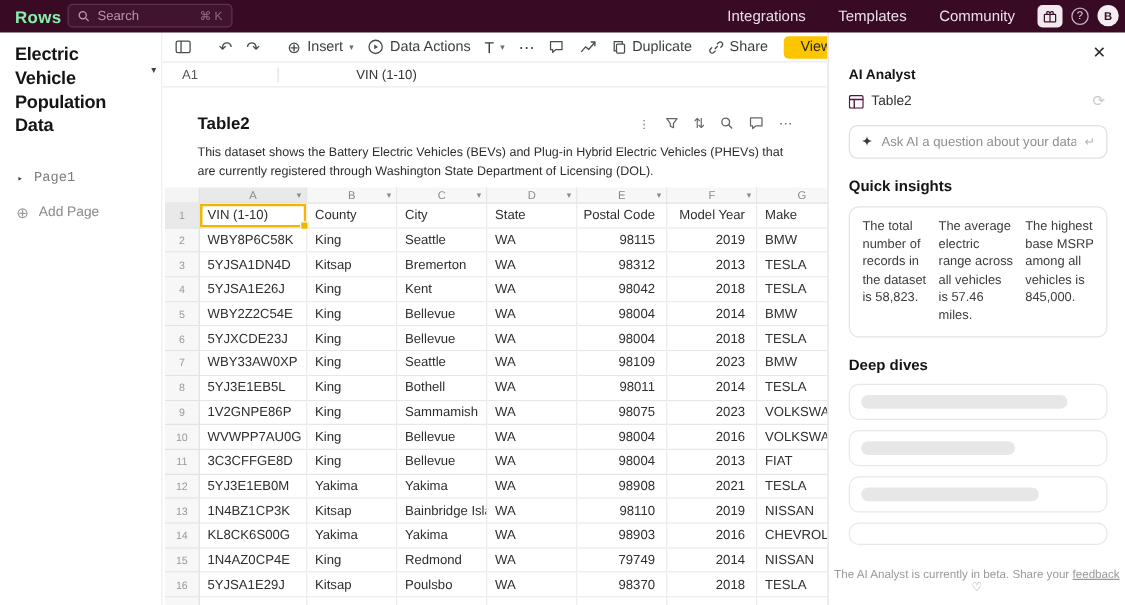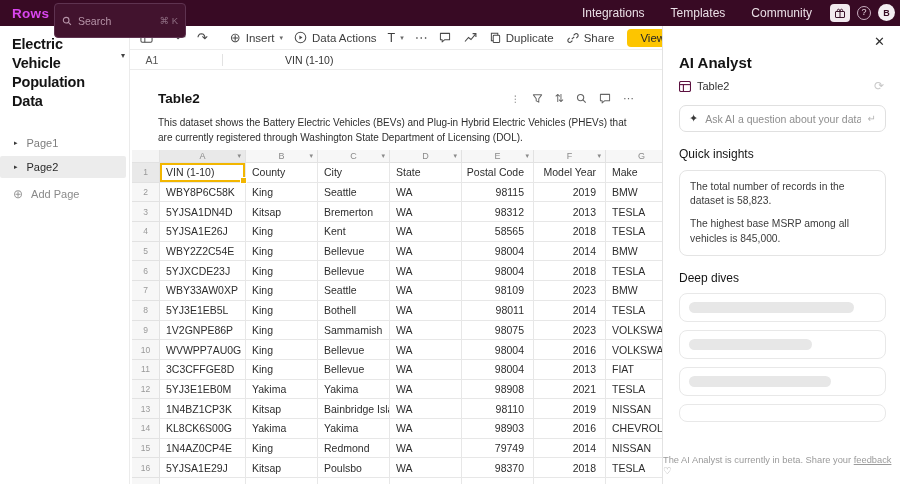--- a/index.html
+++ b/index.html
@@ -2,39 +2,39 @@
 <html><head>
 <meta charset="utf-8">
 <style>
   * { box-sizing: border-box; margin: 0; padding: 0; }
   html,body { width: 900px; height: 484px; overflow: hidden; }
   body { font-family: "Liberation Sans", sans-serif; background: #fff; position: relative; }
   svg { display:block; }
 
   
   .topbar { position:absolute; top:0; left:0; width:900px; height:26px; background:#380a24; display:flex; align-items:center; z-index:30; }
-  .logo { color:#d946ef; font-weight:bold; font-size:13.5px; margin-left:12px; letter-spacing:.3px; }
-  .tb-search { position:absolute; left:54px; top:3px; width:132px; height:35px; border:1px solid #5e3350; background:#42132e; border-radius:4px; display:flex; align-items:center; padding:0 7px; gap:6px; }
+  .logo { color:#86efac; font-weight:bold; font-size:13.5px; margin-left:12px; letter-spacing:.3px; }
+  .tb-search { position:absolute; left:54px; top:3px; width:132px; height:19px; border:1px solid #5e3350; background:#42132e; border-radius:4px; display:flex; align-items:center; padding:0 7px; gap:6px; }
   .tb-search input { flex:1; min-width:0; background:transparent; border:none; outline:none; color:#d9c4d0; font-size:10.5px; font-family:inherit; }
   .tb-search input::placeholder { color:#b795a9; }
   .tb-shortcut { color:#8e6d82; font-size:9.5px; white-space:nowrap; }
   .tb-nav { position:absolute; right:88px; display:flex; gap:26px; }
   .tb-nav span { color:#eadfe6; font-size:12px; cursor:pointer; }
   .gift-btn { position:absolute; right:50px; top:4px; width:20px; height:18px; background:#f2e9ee; border-radius:4px; display:flex; align-items:center; justify-content:center; }
   .help-btn { position:absolute; right:29px; top:6px; width:14px; height:14px; border:1.2px solid #c9afc0; border-radius:50%; color:#e7d7e0; font-size:9px; line-height:11.5px; text-align:center; }
   .avatar { position:absolute; right:5px; top:4px; width:17px; height:17px; border-radius:50%; background:#f4eef2; color:#380a24; font-size:9px; font-weight:bold; display:flex; align-items:center; justify-content:center; }
 
   
   .sidebar { position:absolute; top:26px; left:0; width:130px; bottom:0; background:#fff; border-right:1px solid #ebebeb; }
   .crumb { margin:16px 12px 0 12px; font-size:9px; color:#8f8f8f; line-height:1.55; }
   .sb-title-row { margin:9px 6px 0 12px; position:relative; }
   .sb-title { font-size:14.5px; font-weight:bold; color:#141414; line-height:1.3; letter-spacing:-.2px; width:100px; }
   .sb-title-caret { position:absolute; right:-2px; top:16px; font-size:8px; color:#444; cursor:pointer; }
   .pages { margin-top:22px; }
-  .page-item { height:22px; display:flex; align-items:center; gap:9px; padding-left:14px; font-size:11px; color:#7d7d7d; margin:2px 3px 2px 0; border-radius:2px; cursor:pointer; }
+  .page-item { height:22px; display:flex; align-items:center; gap:9px; padding-left:14px; font-size:11px; color:#7d7d7d; margin:2px 3px 2px 0; border-radius:2px; cursor:pointer;font-family:Liberation Mono, monospace; }
   .page-item .pcaret { font-size:7px; color:#3a3a3a; }
   .page-item.active { background:#ececec; color:#2b2b2b; }
   .add-page { display:flex; align-items:center; gap:8px; padding-left:13px; font-size:11px; color:#8a8a8a; margin-top:9px; cursor:pointer; }
   .add-page .plus { font-size:12px; color:#9a9a9a; }
 
   
   .main { position:absolute; left:130px; top:26px; width:532px; bottom:0; background:#fff; overflow:hidden; }
   .toolbar { height:24px; border-bottom:1px solid #ececec; display:flex; align-items:center; padding:0 10px; gap:11px; font-size:11.5px; color:#3d3d3d; white-space:nowrap; }
   .toolbar .sep { width:1px; height:13px; background:#e2e2e2; }
   .tb-btn { display:flex; align-items:center; gap:5px; cursor:pointer; }
@@ -66,35 +66,35 @@
   .rn { background:#f7f7f7; border-right:1px solid #e2e2e2; border-bottom:1px solid #e2e2e2; color:#999; font-size:8.5px; display:flex; align-items:center; justify-content:center; cursor:pointer; }
   .rn.selrow { background:#e9e9e9; }
   .cell { border-right:1px solid #e7e7e7; border-bottom:1px solid #e7e7e7; font-size:10.5px; color:#2e2e2e; display:flex; align-items:center; padding:0 6px; white-space:nowrap; overflow:hidden; background:#fff; cursor:cell; }
   .cell.num { justify-content:flex-end; padding-right:9px; }
   .cell.active { box-shadow:inset 0 0 0 2px #f2b600; position:relative; overflow:visible; z-index:2; }
   .cell.active::after { content:""; position:absolute; right:-2px; bottom:-2px; width:5px; height:5px; background:#f2b600; border:1px solid #fff; }
 
   
   .ai-panel { position:absolute; left:662px; top:26px; width:238px; bottom:0; background:#fff; border-left:1px solid #e2e2e2; }
   .ai-close { position:absolute; top:8px; right:15px; font-size:13px; color:#2e2e2e; cursor:pointer; }
-  .ai-title { margin:28px 16px 0 16px; font-size:15px; font-weight:bold; color:#141414; }
+  .ai-title { margin:28px 16px 0 16px; font-size:11px; font-weight:bold; color:#141414; }
   .ai-source { margin:9px 16px 0 16px; display:flex; align-items:center; gap:6px; font-size:11px; color:#333; position:relative; }
   .ai-refresh { position:absolute; right:0; top:-1px; color:#c9c9c9; font-size:12px; cursor:pointer; }
   .ai-input { margin:13px 14px 0 16px; height:27px; border:1px solid #e0e0e0; border-radius:7px; display:flex; align-items:center; padding:0 9px; gap:7px; }
   .sparkle { font-size:11px; color:#3a3a3a; }
   .ai-input input { flex:1; min-width:0; border:none; outline:none; font-size:10.5px; color:#555; font-family:inherit; }
   .ai-input input::placeholder { color:#8e8e8e; }
   .enter-key { color:#b5b5b5; font-size:10px; }
-  .qi-title, .dd-title { margin:15px 16px 0 16px; font-size:12px; font-weight:normal; color:#141414; }
-  .qi-card { margin:9px 14px 0 16px; border:1px solid #e4e4e4; border-radius:8px; padding:9px 10px; display:flex; flex-direction:column; gap:9px; }
+  .qi-title, .dd-title { margin:15px 16px 0 16px; font-size:12px; font-weight:bold; color:#141414; }
+  .qi-card { margin:9px 14px 0 16px; border:1px solid #e4e4e4; border-radius:8px; padding:9px 10px; display:flex; gap:9px; }
   .qi-item { font-size:10.3px; color:#3c3c3c; line-height:1.38; }
   .dd-list { margin-top:1px; }
   .dd-card { margin:8px 14px 0 16px; border:1px solid #e8e8e8; border-radius:8px; padding:8px 9px; cursor:pointer; }
   .skeleton { display:block; height:11px; border-radius:6px; background:#e7e7e7; }
-  .ai-footer { position:absolute; bottom:8px; left:0; right:0; text-align:left; font-size:9.3px; color:#9a9a9a; }
+  .ai-footer { position:absolute; bottom:8px; left:0; right:0; text-align:center; font-size:9.3px; color:#9a9a9a; }
   .ai-footer a { color:#9a9a9a; text-decoration:underline; cursor:pointer; }
   .heart { font-size:9.5px; color:#9a9a9a; }
 </style>
 </head>
 <body>
 
 <div class="topbar">
   <div class="logo">Rows</div>
   <div class="tb-search">
     <svg width="10" height="10" viewBox="0 0 12 12">
@@ -126,24 +126,20 @@
     <div class="sb-title">Electric Vehicle Population Data</div>
     <span class="sb-title-caret">▾</span>
   </div>
   <div class="pages">
 
       <div class="page-item">
         <span class="pcaret">▸</span>
         <span>Page1</span>
       </div>
 
-      <div class="page-item active">
-        <span class="pcaret">▸</span>
-        <span>Page2</span>
-      </div>
     </div>
   <div class="add-page">
     <span class="plus">⊕</span>
     <span>Add Page</span>
   </div>
 </div>
 
 <div class="main">
 
   <div class="toolbar">
@@ -289,21 +285,21 @@
       <div class="cell">Bremerton</div>
       <div class="cell">WA</div>
       <div class="cell num">98312</div>
       <div class="cell num">2013</div>
       <div class="cell">TESLA</div>
       <div class="rn">4</div>
       <div class="cell">5YJSA1E26J</div>
       <div class="cell">King</div>
       <div class="cell">Kent</div>
       <div class="cell">WA</div>
-      <div class="cell num">58565</div>
+      <div class="cell num">98042</div>
       <div class="cell num">2018</div>
       <div class="cell">TESLA</div>
       <div class="rn">5</div>
       <div class="cell">WBY2Z2C54E</div>
       <div class="cell">King</div>
       <div class="cell">Bellevue</div>
       <div class="cell">WA</div>
       <div class="cell num">98004</div>
       <div class="cell num">2014</div>
       <div class="cell">BMW</div>
@@ -420,20 +416,21 @@
   </div>
   <div class="ai-input">
     <span class="sparkle">✦</span>
     <input placeholder="Ask AI a question about your data..." style="">
     <span class="enter-key">↵</span>
   </div>
   <div class="qi-title">Quick insights</div>
   <div class="qi-card">
 
   <div class="qi-item">The total number of records in the dataset is 58,823.</div>
+      <div class="qi-item">The average electric range across all vehicles is 57.46 miles.</div>
       <div class="qi-item">The highest base MSRP among all vehicles is 845,000.</div>
     </div>
   <div class="dd-title">Deep dives</div>
   <div class="dd-list">
 
       <div class="dd-card">
         <span class="skeleton" style="width: 88%;"></span>
       </div>
 
       <div class="dd-card">

